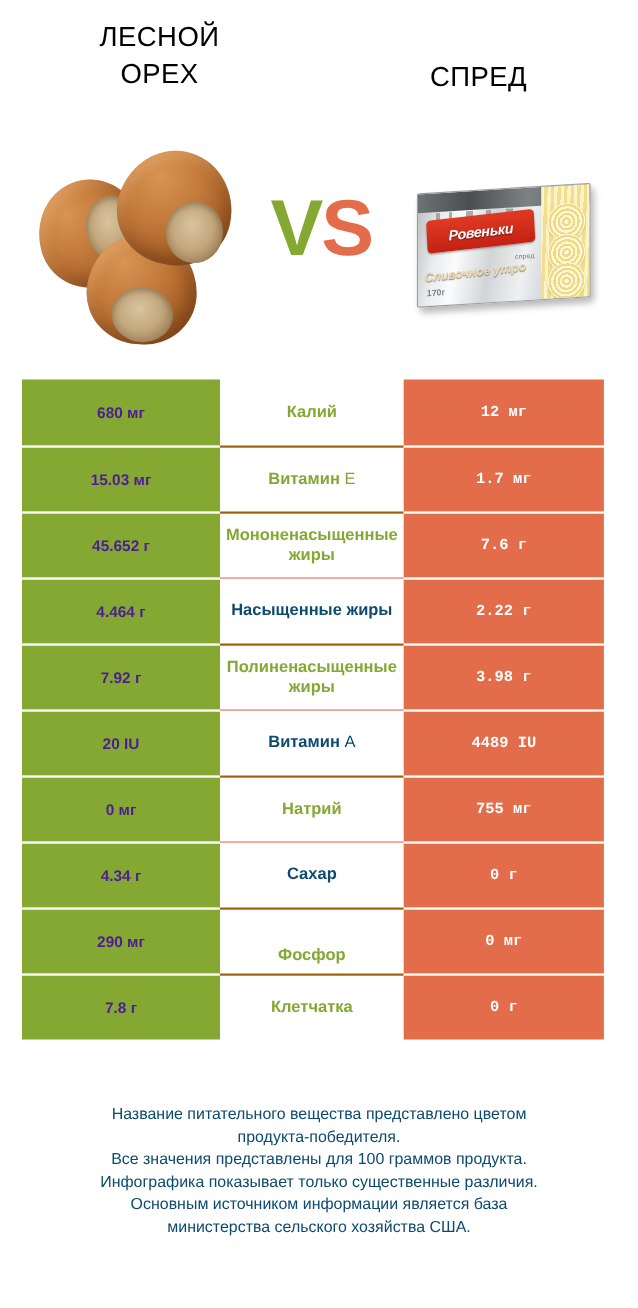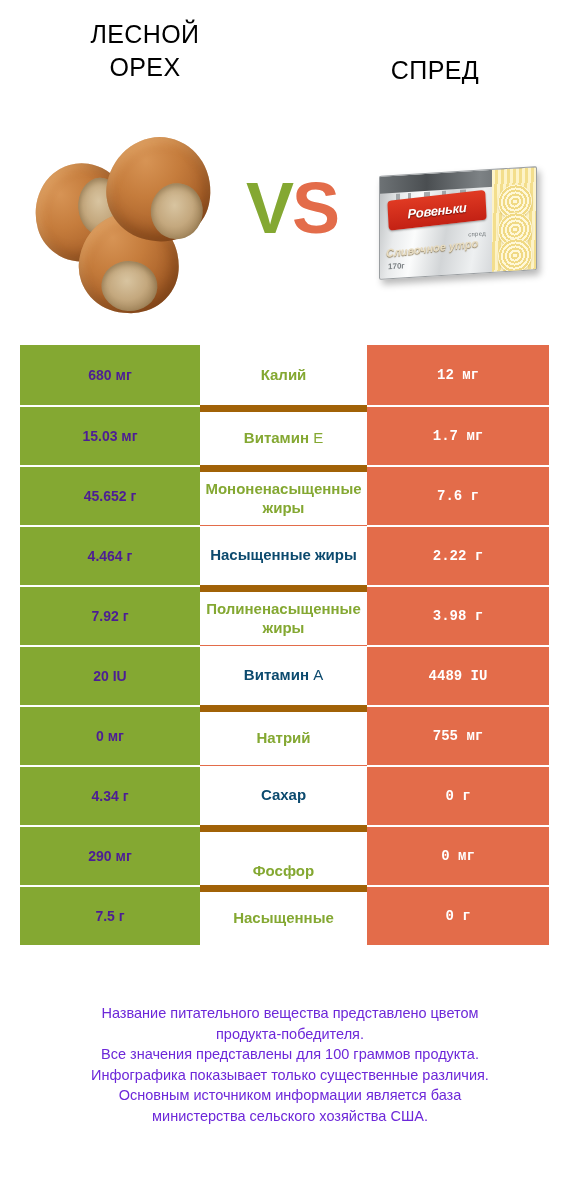--- a/index.html
+++ b/index.html
@@ -282,38 +282,38 @@
     background: #e36c4a;
     color: #ffffff;
     font-size: 14px;
     font-weight: bold;
     border-top: 2px solid #ffffff;
     font-family: Liberation Mono, monospace;
   }
   .row:first-child .cell-left,
   .row:first-child .cell-right { border-top: none; }
 
-  .win-green .cell-mid { color: #84a832; border-top: 7px solid #a16207; }
+  .win-green .cell-mid { color: #84a832; border-top: 2px solid #a16207; }
   .win-orange .cell-mid { color: #0c4a6e; border-top: 1px solid #e36c4a; }
   .row:first-child .cell-mid { border-top: none; }
 
   .label-sub {
     font-weight: normal;
   }
 
   
   .footer {
     position: absolute;
     left: 0;
     top: 1003px;
     width: 580px;
     text-align: center;
     font-size: 14.5px;
     line-height: 1.42;
-    color: #6d28d9;
+    color: #0c4a6e;
   }
   .footer div { padding: 0 28px; }
 </style>
 </head>
 <body>
 
 <div class="header">
   <div class="header-col left">
     <div class="product-title">ЛЕСНОЙ ОРЕХ</div>
   </div>
@@ -416,23 +416,23 @@
       <div class="cell cell-right">0 г</div>
     </div>
     <div class="row win-green">
       <div class="cell cell-left">290 мг</div>
       <div class="cell cell-mid">
         <div class="label-wrap" style="white-space: normal; margin-top: 26px;">Фосфор</div>
       </div>
       <div class="cell cell-right">0 мг</div>
     </div>
     <div class="row win-green">
-      <div class="cell cell-left">7.5 г</div>
-      <div class="cell cell-mid">
-        <div class="label-wrap" style="white-space: normal;">Насыщенные</div>
+      <div class="cell cell-left">7.8 г</div>
+      <div class="cell cell-mid">
+        <div class="label-wrap" style="white-space: normal;">Клетчатка</div>
       </div>
       <div class="cell cell-right">0 г</div>
     </div>
   </div>
 
 <div class="footer">
   <div>Название питательного вещества представлено цветом</div>
   <div>продукта-победителя.</div>
   <div>Все значения представлены для 100 граммов продукта.</div>
   <div>Инфографика показывает только существенные различия.</div>

